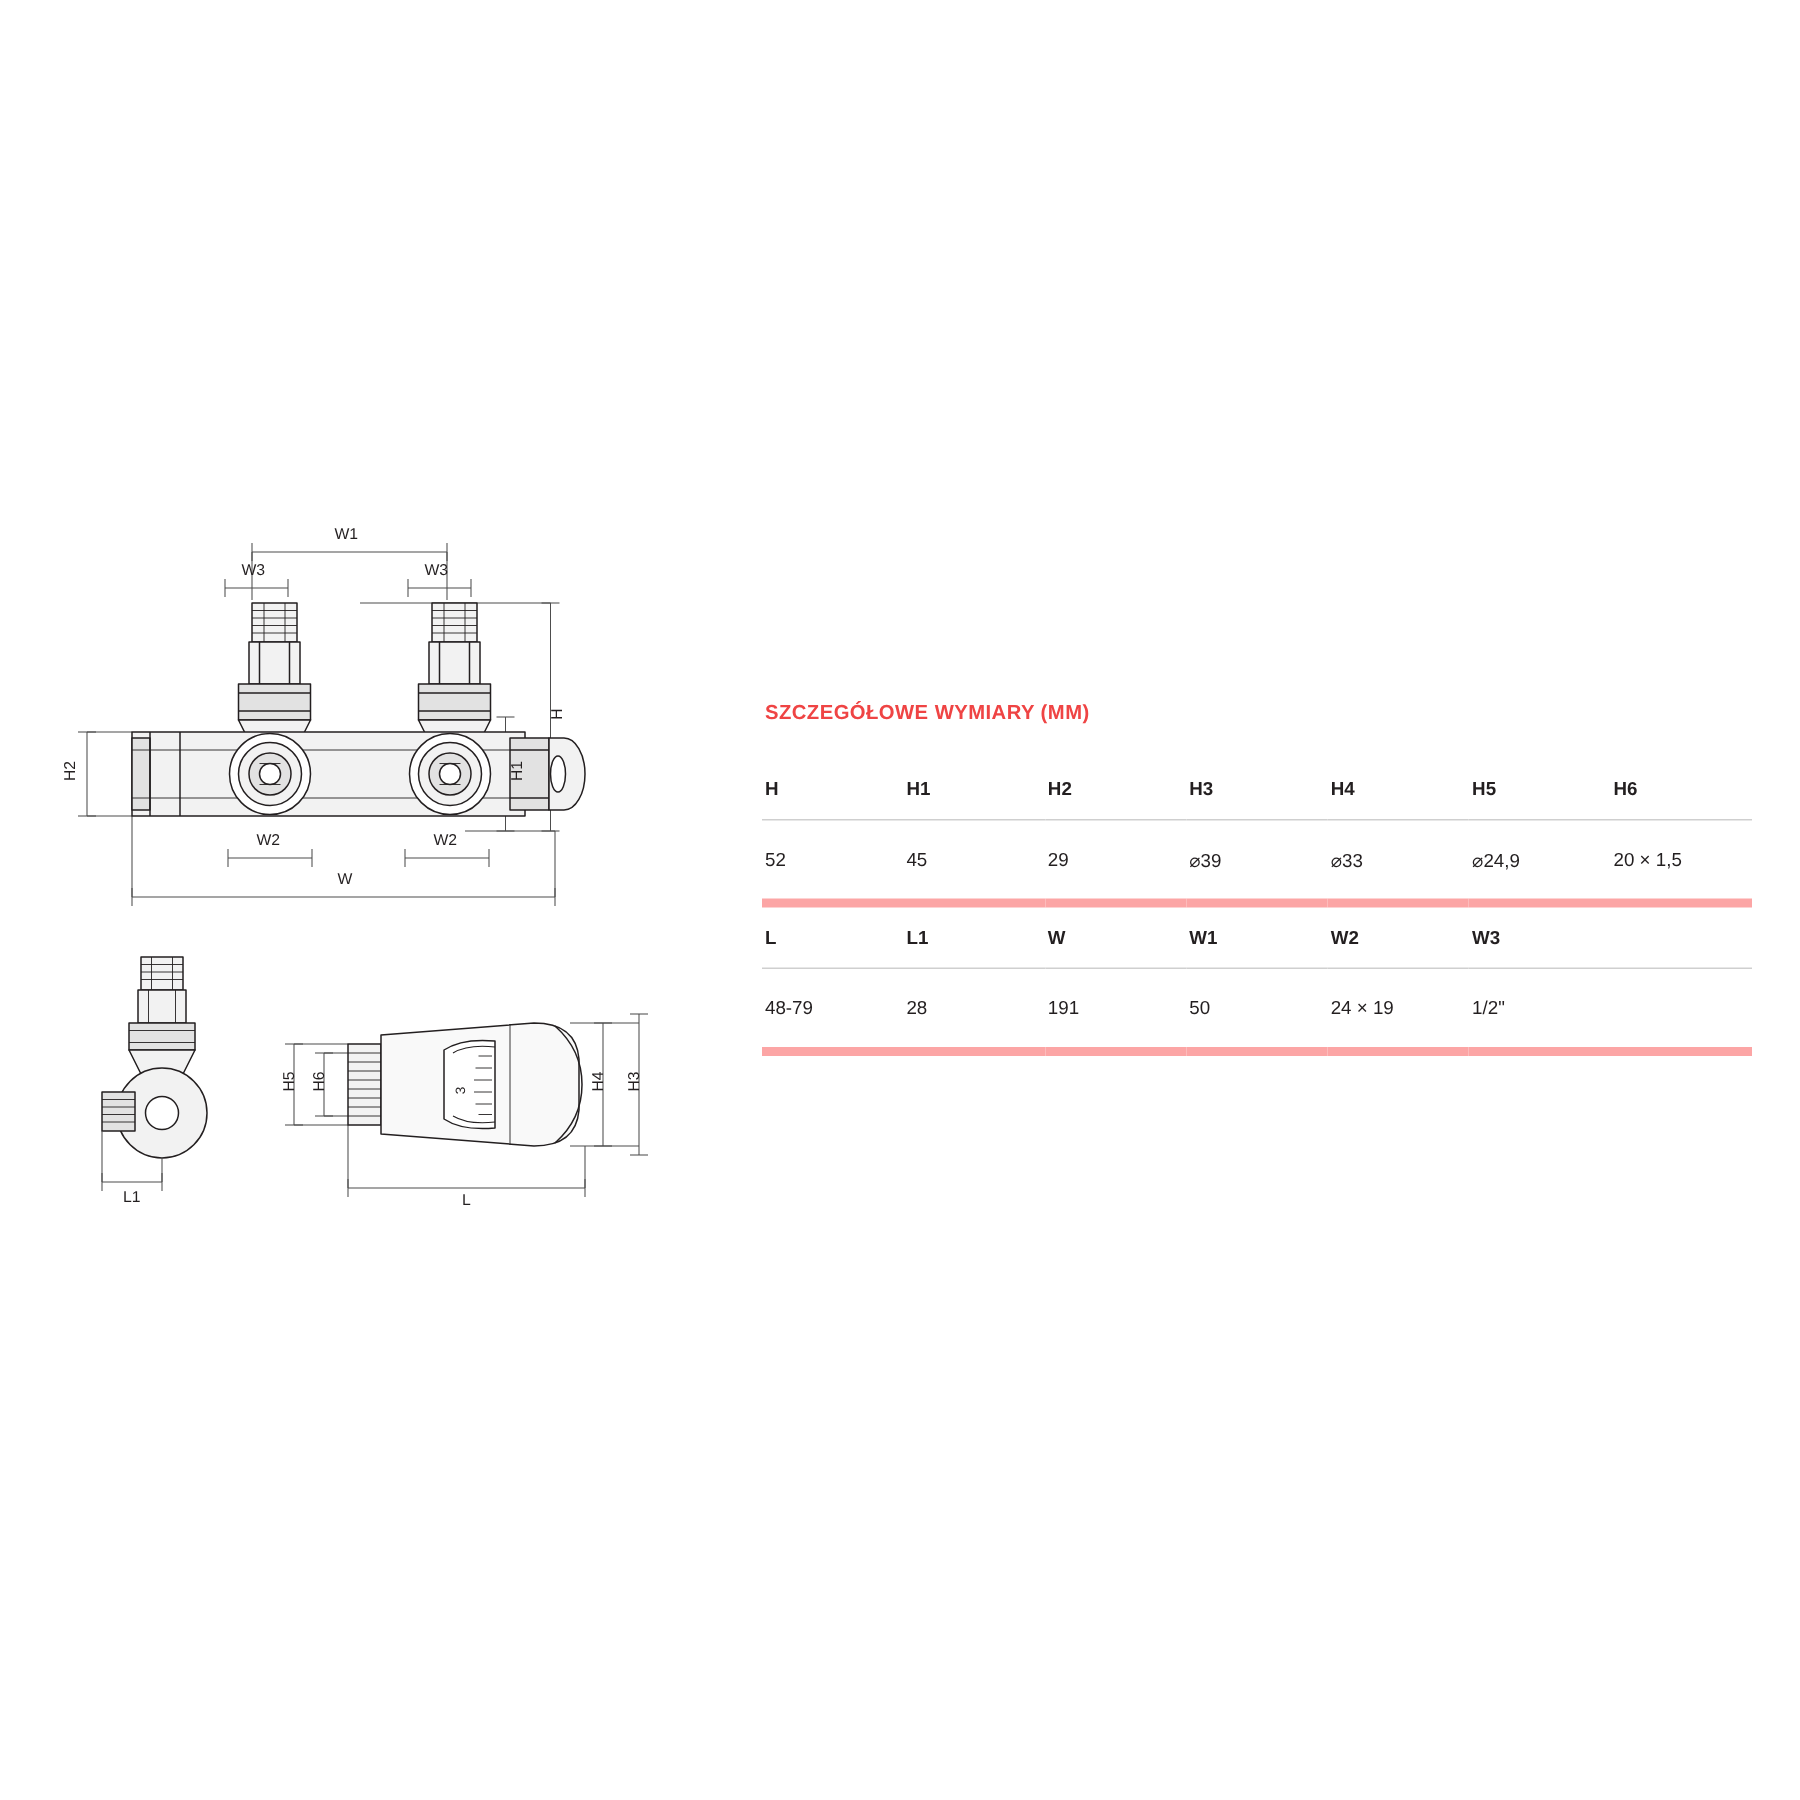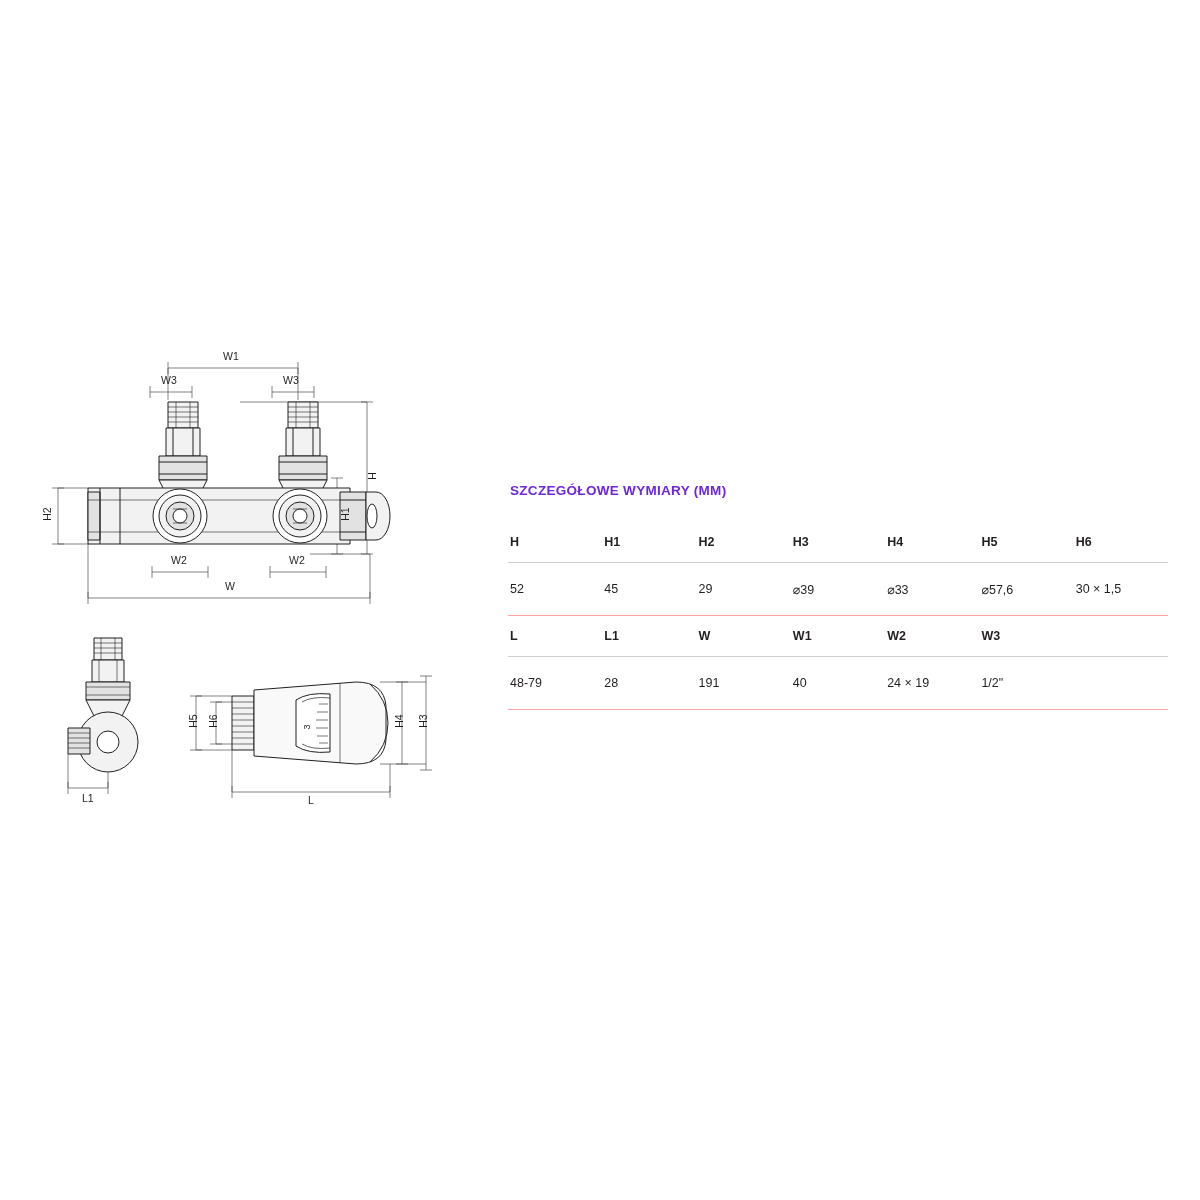--- a/index.html
+++ b/index.html
@@ -47,22 +47,22 @@
   #spec-block {
     position: absolute;
     left: 508px;
     top: 467px;
     width: 660px;
   }
   #spec-title {
     font-size: 13.5px;
     font-weight: bold;
     letter-spacing: 0.3px;
-    color: #6d28d9;
-    margin: 16px 0 24px 2px;
+    color: #ef4444;
+    margin: 0 0 24px 2px;
   }
   table.spec {
     border-collapse: collapse;
     width: 660px;
     table-layout: fixed;
   }
   table.spec col.c0 { width: 94px; }
   table.spec col.cx { width: 94px; }
   table.spec th, table.spec td {
     text-align: left;
@@ -72,21 +72,21 @@
     vertical-align: middle;
   }
   table.spec th {
     font-weight: bold;
     height: 40px;
     border-bottom: 1px solid #cfcfcf;
   }
   table.spec td {
     font-weight: normal;
     height: 52px;
-    border-bottom: 1px solid #fca5a5;
+    border-bottom: 6px solid #fca5a5;
     margin-top: 32px;
   }
   table.spec tr.row-head-2 th { border-top: 0; }
 </style>
 </head>
 <body>
 
 <div class="page">
 
   <div class="drawing" id="drawing-top-view">
@@ -371,22 +371,22 @@
           <th>H6</th>
         </tr>
       </thead>
       <tbody>
         <tr>
           <td>52</td>
           <td>45</td>
           <td>29</td>
           <td>⌀39</td>
           <td>⌀33</td>
-          <td>⌀57,6</td>
-          <td>30 × 1,5</td>
+          <td>⌀24,9</td>
+          <td>20 × 1,5</td>
         </tr>
       </tbody>
     </table>
 
     <table class="spec">
       <colgroup>
         <col class="c0">
           <col class="cx">
           <col class="cx">
           <col class="cx">
@@ -403,21 +403,21 @@
           <th>W2</th>
           <th>W3</th>
           <th></th>
         </tr>
       </thead>
       <tbody>
         <tr>
           <td>48-79</td>
           <td>28</td>
           <td>191</td>
-          <td>40</td>
+          <td>50</td>
           <td>24 × 19</td>
           <td>1/2"</td>
           <td></td>
         </tr>
       </tbody>
     </table>
   </div>
 
 </div>
 

